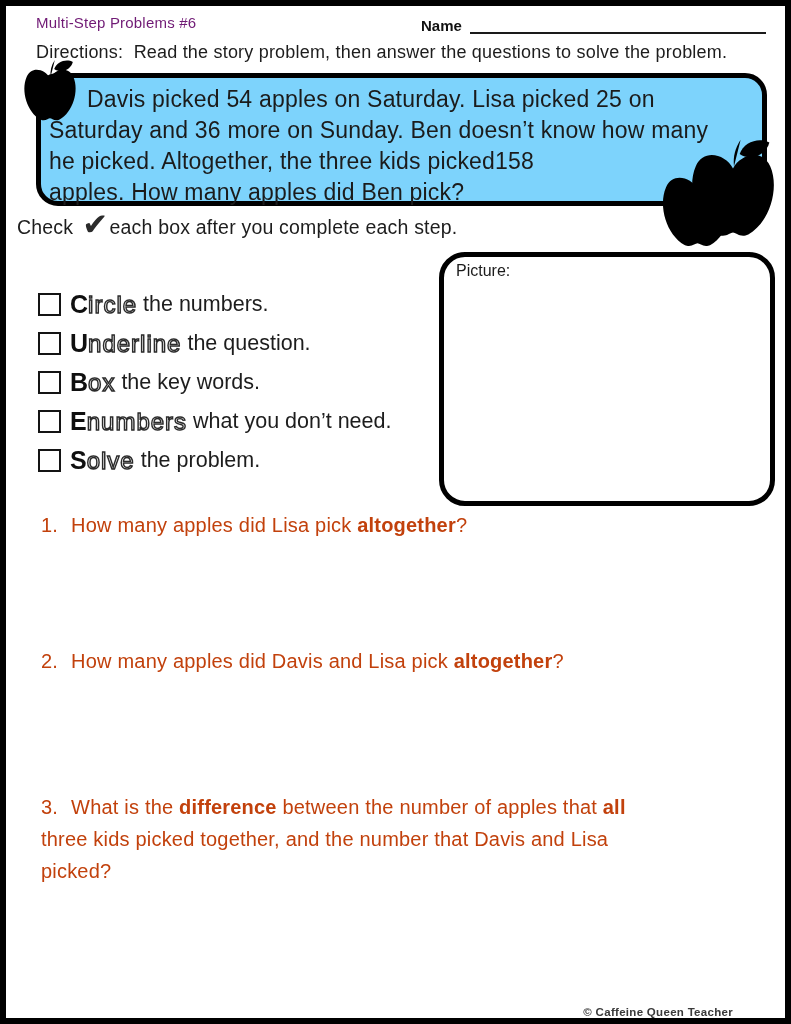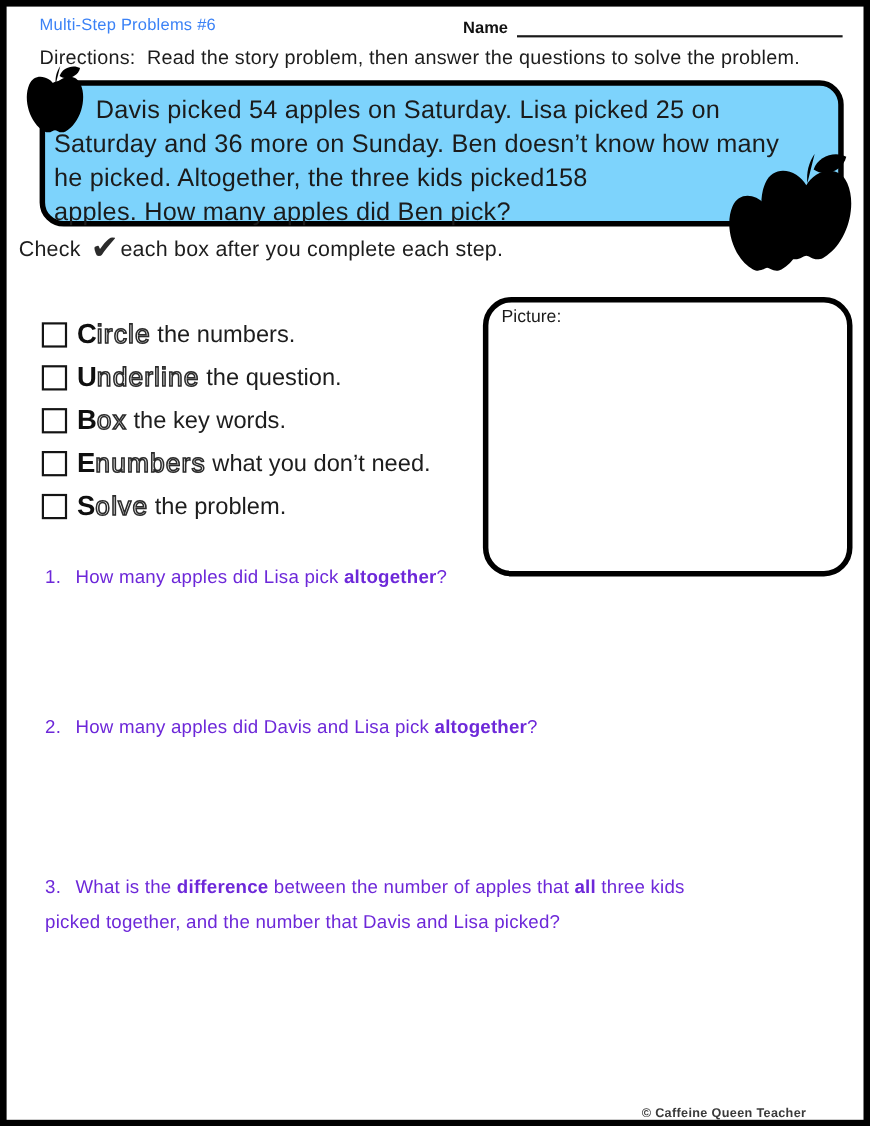--- a/index.html
+++ b/index.html
@@ -1,21 +1,21 @@
 <!DOCTYPE html>
 <html><head>
 <meta charset="utf-8">
 <style>
   html,body{margin:0;padding:0;background:#000;}
   .page{
     position:relative; width:791px; height:1024px; background:#fff;
     box-sizing:border-box; border:6px solid #000; overflow:hidden;
     font-family:"Liberation Sans", sans-serif; color:#1d1d1d;
   }
-  .title{position:absolute; left:30px; top:8px; font-size:15px; letter-spacing:.2px; color:#3b82f6;}
+  .title{position:absolute; left:30px; top:8px; font-size:15px; letter-spacing:.2px; color:#701a75;}
   .name-row{position:absolute; left:415px; top:11px; display:flex; align-items:flex-end;}
   .name-label{font-weight:bold; font-size:15px; color:#111;}
   .name-line{display:inline-block; width:296px; height:14px; border-bottom:2px solid #1a1a1a; margin-left:8px;}
   .directions{position:absolute; left:30px; top:36px; font-size:18px; letter-spacing:.2px; white-space:pre;}
   .story-box{
     position:absolute; left:30px; top:67px; width:731px; height:133px;
     box-sizing:border-box; border:5px solid #000; border-radius:22px; background:#7dd3fc; z-index:1;
   }
   .story-text{padding:6px 8px 0 8px; font-size:23px; line-height:31px; letter-spacing:.2px; color:#1b1b1b;}
   .story-line:first-child{padding-left:38px;}
@@ -25,24 +25,24 @@
   #apple-small{left:644px; top:154px; width:95px; height:93px;}
   .check-line{position:absolute; left:11px; top:210px; font-size:19.5px; display:flex; align-items:flex-start; letter-spacing:.2px;}
   .checkmark{font-size:31px; color:#2b2b2b; margin:0 1px 0 9px; line-height:22px; transform:translateY(-2px);}
   .checklist{position:absolute; left:32px; top:279px; z-index:3;}
   .check-item{display:flex; align-items:center; height:39px; font-size:21.5px; white-space:pre;}
   .checkbox{width:19px; height:19px; border:2.5px solid #141414; margin-right:9px; flex:none; background:#fff;}
   .initial{font-weight:bold; font-size:25px; color:#0f0f0f;}
   .outline{color:#fff; -webkit-text-stroke:1.4px #2b2b2b; text-shadow:0 0 1px #444; font-size:24px; font-weight:normal; letter-spacing:1px;}
   .picture-box{
     position:absolute; left:433px; top:246px; width:336px; height:254px;
-    box-sizing:border-box; border:5px solid #000; border-radius:26px; background:#fff; z-index:2;margin-top:18px;
+    box-sizing:border-box; border:5px solid #000; border-radius:26px; background:#fff; z-index:2;
   }
   .picture-label{position:absolute; left:12px; top:5px; font-size:16px; color:#1b1b1b;}
-  .question{position:absolute; left:35px; font-size:17px; line-height:32px; letter-spacing:.2px; color:#6d28d9;}
+  .question{position:absolute; left:35px; font-size:20px; line-height:32px; letter-spacing:.2px; color:#c2410c;}
   #q1{top:503px;}
   #q2{top:639px;}
   #q3{top:785px; width:612px;}
   .qnum{margin-right:13px;}
   .question .b{font-weight:bold;}
   .footer{position:absolute; right:52px; top:1000px; font-size:11.5px; color:#3a3a3a; letter-spacing:.3px;font-weight:bold;}
 </style>
 </head>
 <body>
 

